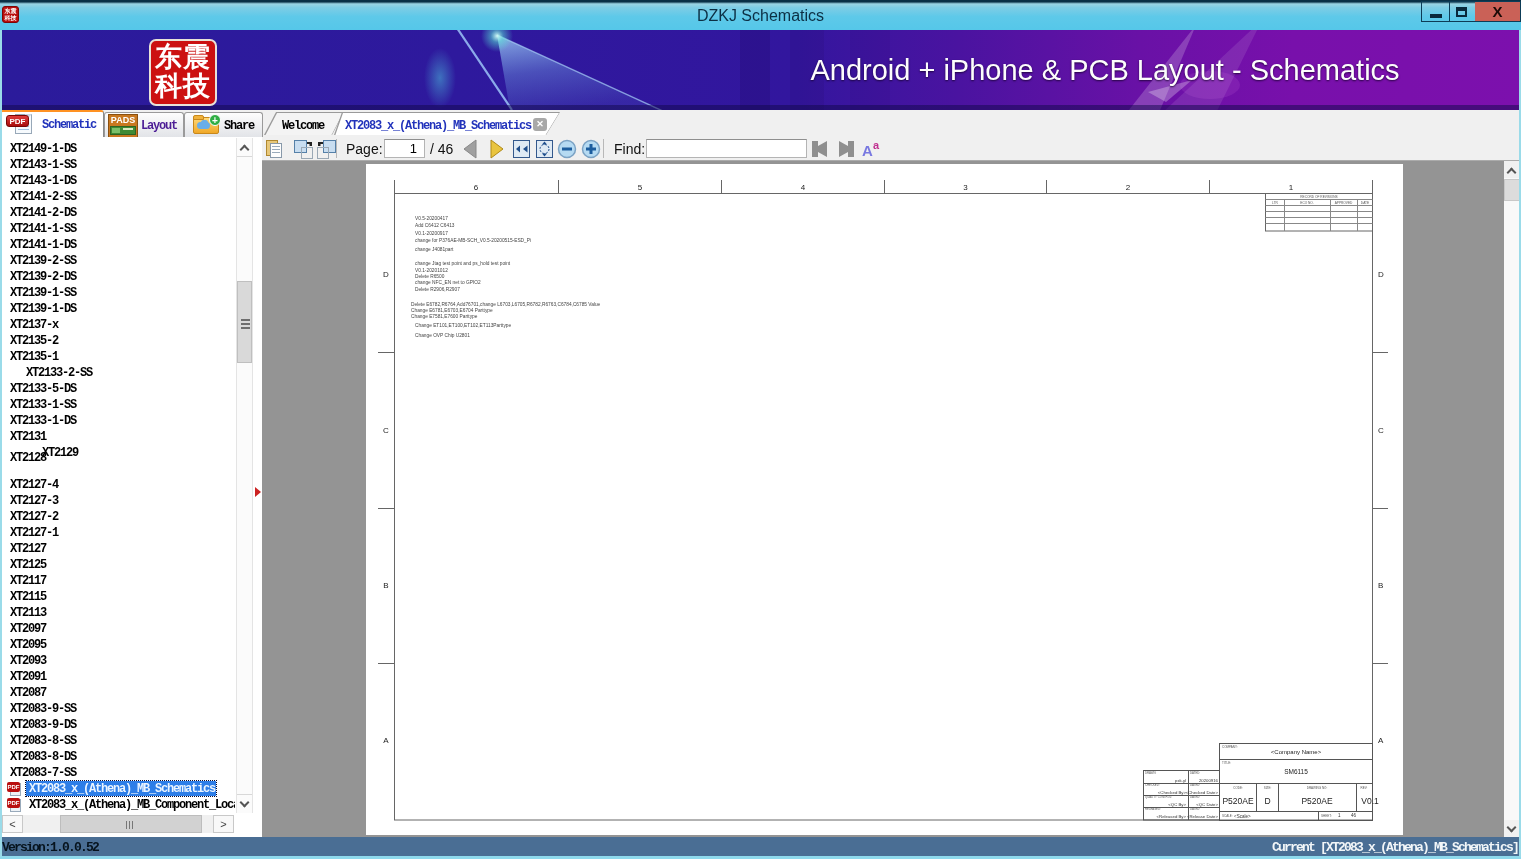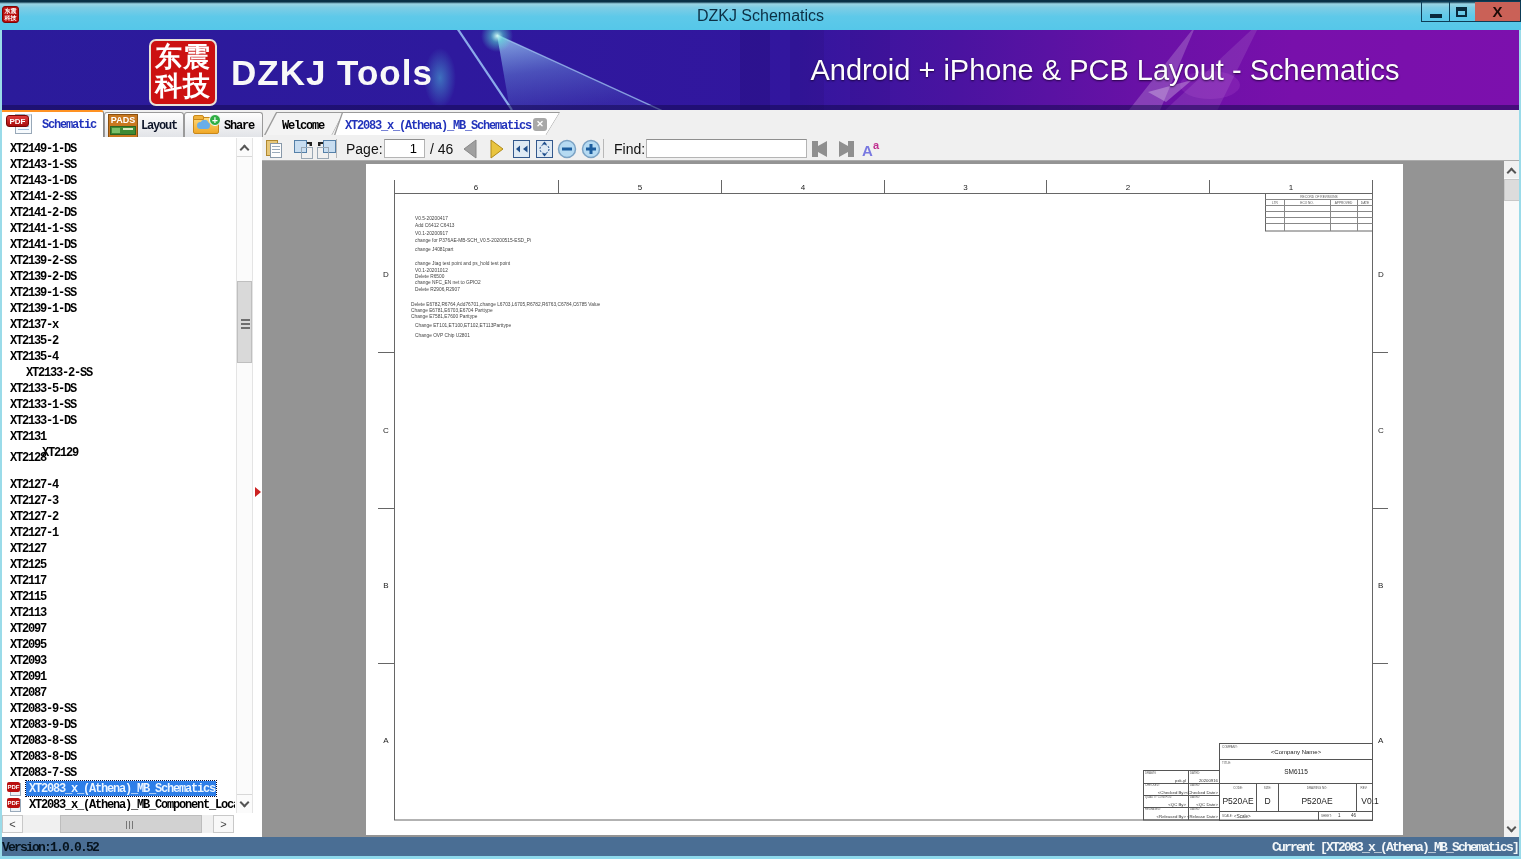--- a/index.html
+++ b/index.html
@@ -121,21 +121,20 @@
     <line x1="497" y1="5" x2="665" y2="82" stroke="#a8d0f8" stroke-width="1.4" opacity="0.7"></line>
     <ellipse cx="440" cy="48" rx="16" ry="30" fill="url(#blobG)"></ellipse>
     <circle cx="497" cy="6" r="16" fill="url(#starG)"></circle>
     <polygon points="1125,85 1196,-5 1158,85" fill="rgba(255,255,255,0.20)"></polygon>
     <polygon points="1160,85 1262,-10 1215,85" fill="rgba(255,255,255,0.10)"></polygon>
     <polygon points="1148,62 1192,50 1166,72" fill="rgba(255,255,255,0.28)"></polygon>
     <ellipse cx="1210" cy="55" rx="30" ry="14" fill="rgba(255,160,255,0.10)"></ellipse>
     <rect x="0" y="75" width="1521" height="5" fill="rgba(18,8,75,0.5)"></rect>
   </svg>
   <div class="abs" id="logo">东震<br>科技</div>
-  <div class="abs" id="dzkjtools">DZKJ Tools</div>
   <div class="abs" id="bannerright">Android + iPhone &amp; PCB Layout - Schematics</div>
 </div>
 
 <div class="abs" id="tabbar">
   <div class="tab" id="tab2"></div>
   <div class="tab" id="tab3"></div>
   <div class="dt-outer" style="left:264px; width:80px; clip-path:polygon(12px 0, 100% 0, calc(100% - 12px) 100%, 0 100%);">
      <div class="dt-inner" style="width:78px; clip-path:polygon(12px 0, 100% 0, calc(100% - 12px) 100%, 0 100%);"></div>
     </div>
   <div class="dt-outer" style="left:334px; width:226px; clip-path:polygon(8px 0, 100% 0, calc(100% - 14px) 100%, 0 100%);">
@@ -158,42 +157,42 @@
   </div>
 
   <div class="abs" style="left:193px; top:4px; width:30px; height:22px;">
     <div style="position:absolute;left:0;top:3px;width:26px;height:17px;background:linear-gradient(180deg,#ffd978,#f0a828);border:1px solid #c8881c;border-radius:2px;"></div>
     <div style="position:absolute;left:0;top:1px;width:11px;height:5px;background:#f0b23c;border:1px solid #c8881c;border-radius:2px 2px 0 0;"></div>
     <div style="position:absolute;left:4px;top:8px;width:13px;height:7px;background:#6aaee8;border-radius:4px;"></div>
     <div style="position:absolute;left:8px;top:6px;width:7px;height:5px;background:#6aaee8;border-radius:3px;"></div>
     <div style="position:absolute;left:16px;top:0px;width:12px;height:12px;background:#2fae44;border:1px solid #fff;border-radius:50%;color:#fff;font-size:10px;line-height:11px;text-align:center;font-weight:bold;">+</div>
   </div>
   <div class="tabtext" style="left:42px; top:8px; color:#2233bb;">Schematic</div>
-  <div class="tabtext" style="left:141px; top:9px; color:#0f172a;">Layout</div>
+  <div class="tabtext" style="left:141px; top:9px; color:#4c1d95;">Layout</div>
   <div class="tabtext" style="left:224px; top:9px; color:#000;">Share</div>
   <div class="tabtext" style="left:282px; top:9px; color:#000;">Welcome</div>
   <div class="tabtext" style="left:345px; top:9px; color:#2233bb;">XT2083_x_(Athena)_MB_Schematics</div>
   <div class="abs" style="left:533px; top:8px; width:14px; height:13px; background:#a8a8a8; border-radius:3px; color:#fff; font-size:9px; line-height:13px; text-align:center; font-weight:bold;">✕</div>
 </div>
 
 <div class="abs" id="sidebar">
     <div class="li" style="top:3.5px;">XT2149-1-DS</div>
     <div class="li" style="top:19.5px;">XT2143-1-SS</div>
     <div class="li" style="top:35.5px;">XT2143-1-DS</div>
     <div class="li" style="top:51.5px;">XT2141-2-SS</div>
     <div class="li" style="top:67.5px;">XT2141-2-DS</div>
     <div class="li" style="top:83.5px;">XT2141-1-SS</div>
     <div class="li" style="top:99.5px;">XT2141-1-DS</div>
     <div class="li" style="top:115.5px;">XT2139-2-SS</div>
     <div class="li" style="top:131.5px;">XT2139-2-DS</div>
     <div class="li" style="top:147.5px;">XT2139-1-SS</div>
     <div class="li" style="top:163.5px;">XT2139-1-DS</div>
     <div class="li" style="top:179.5px;">XT2137-x</div>
     <div class="li" style="top:195.5px;">XT2135-2</div>
-    <div class="li" style="top:211.5px;">XT2135-4</div>
+    <div class="li" style="top:211.5px;">XT2135-1</div>
     <div class="li" style="top:227.5px;margin-left:16px;">XT2133-2-SS</div>
     <div class="li" style="top:243.5px;">XT2133-5-DS</div>
     <div class="li" style="top:259.5px;">XT2133-1-SS</div>
     <div class="li" style="top:275.5px;">XT2133-1-DS</div>
     <div class="li" style="top:291.5px;">XT2131</div>
     <div class="li" style="top:307.5px;margin-left:32px;">XT2129</div>
     <div class="li" style="top:313px;">XT2128</div>
     <div class="li" style="top:339.5px;">XT2127-4</div>
     <div class="li" style="top:355.5px;">XT2127-3</div>
     <div class="li" style="top:371.5px;">XT2127-2</div>

